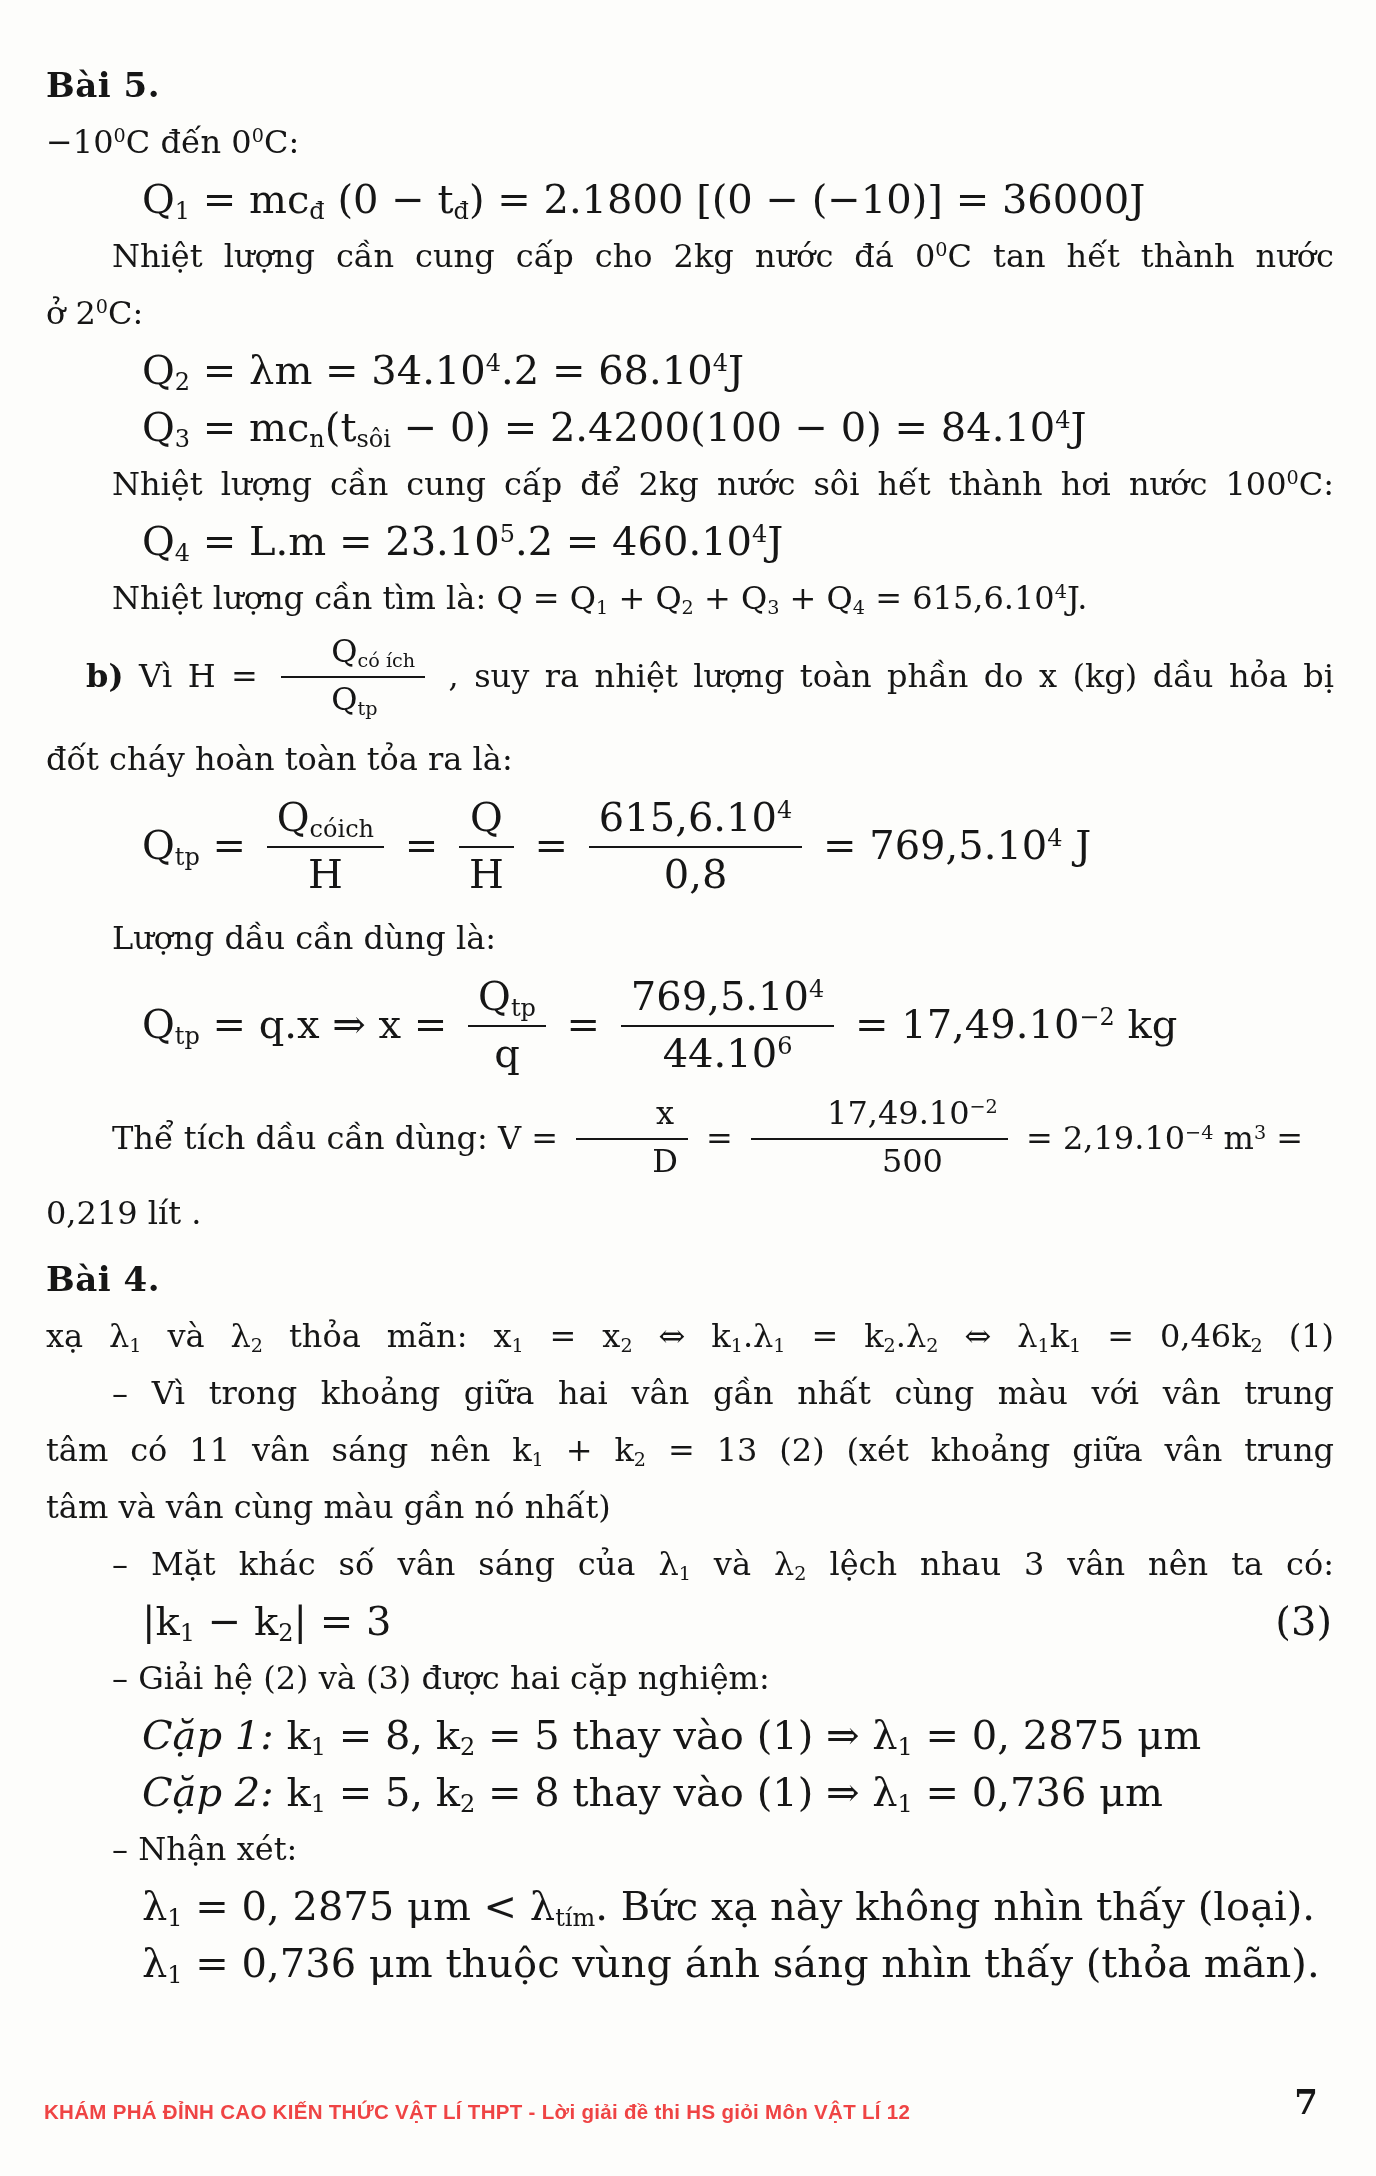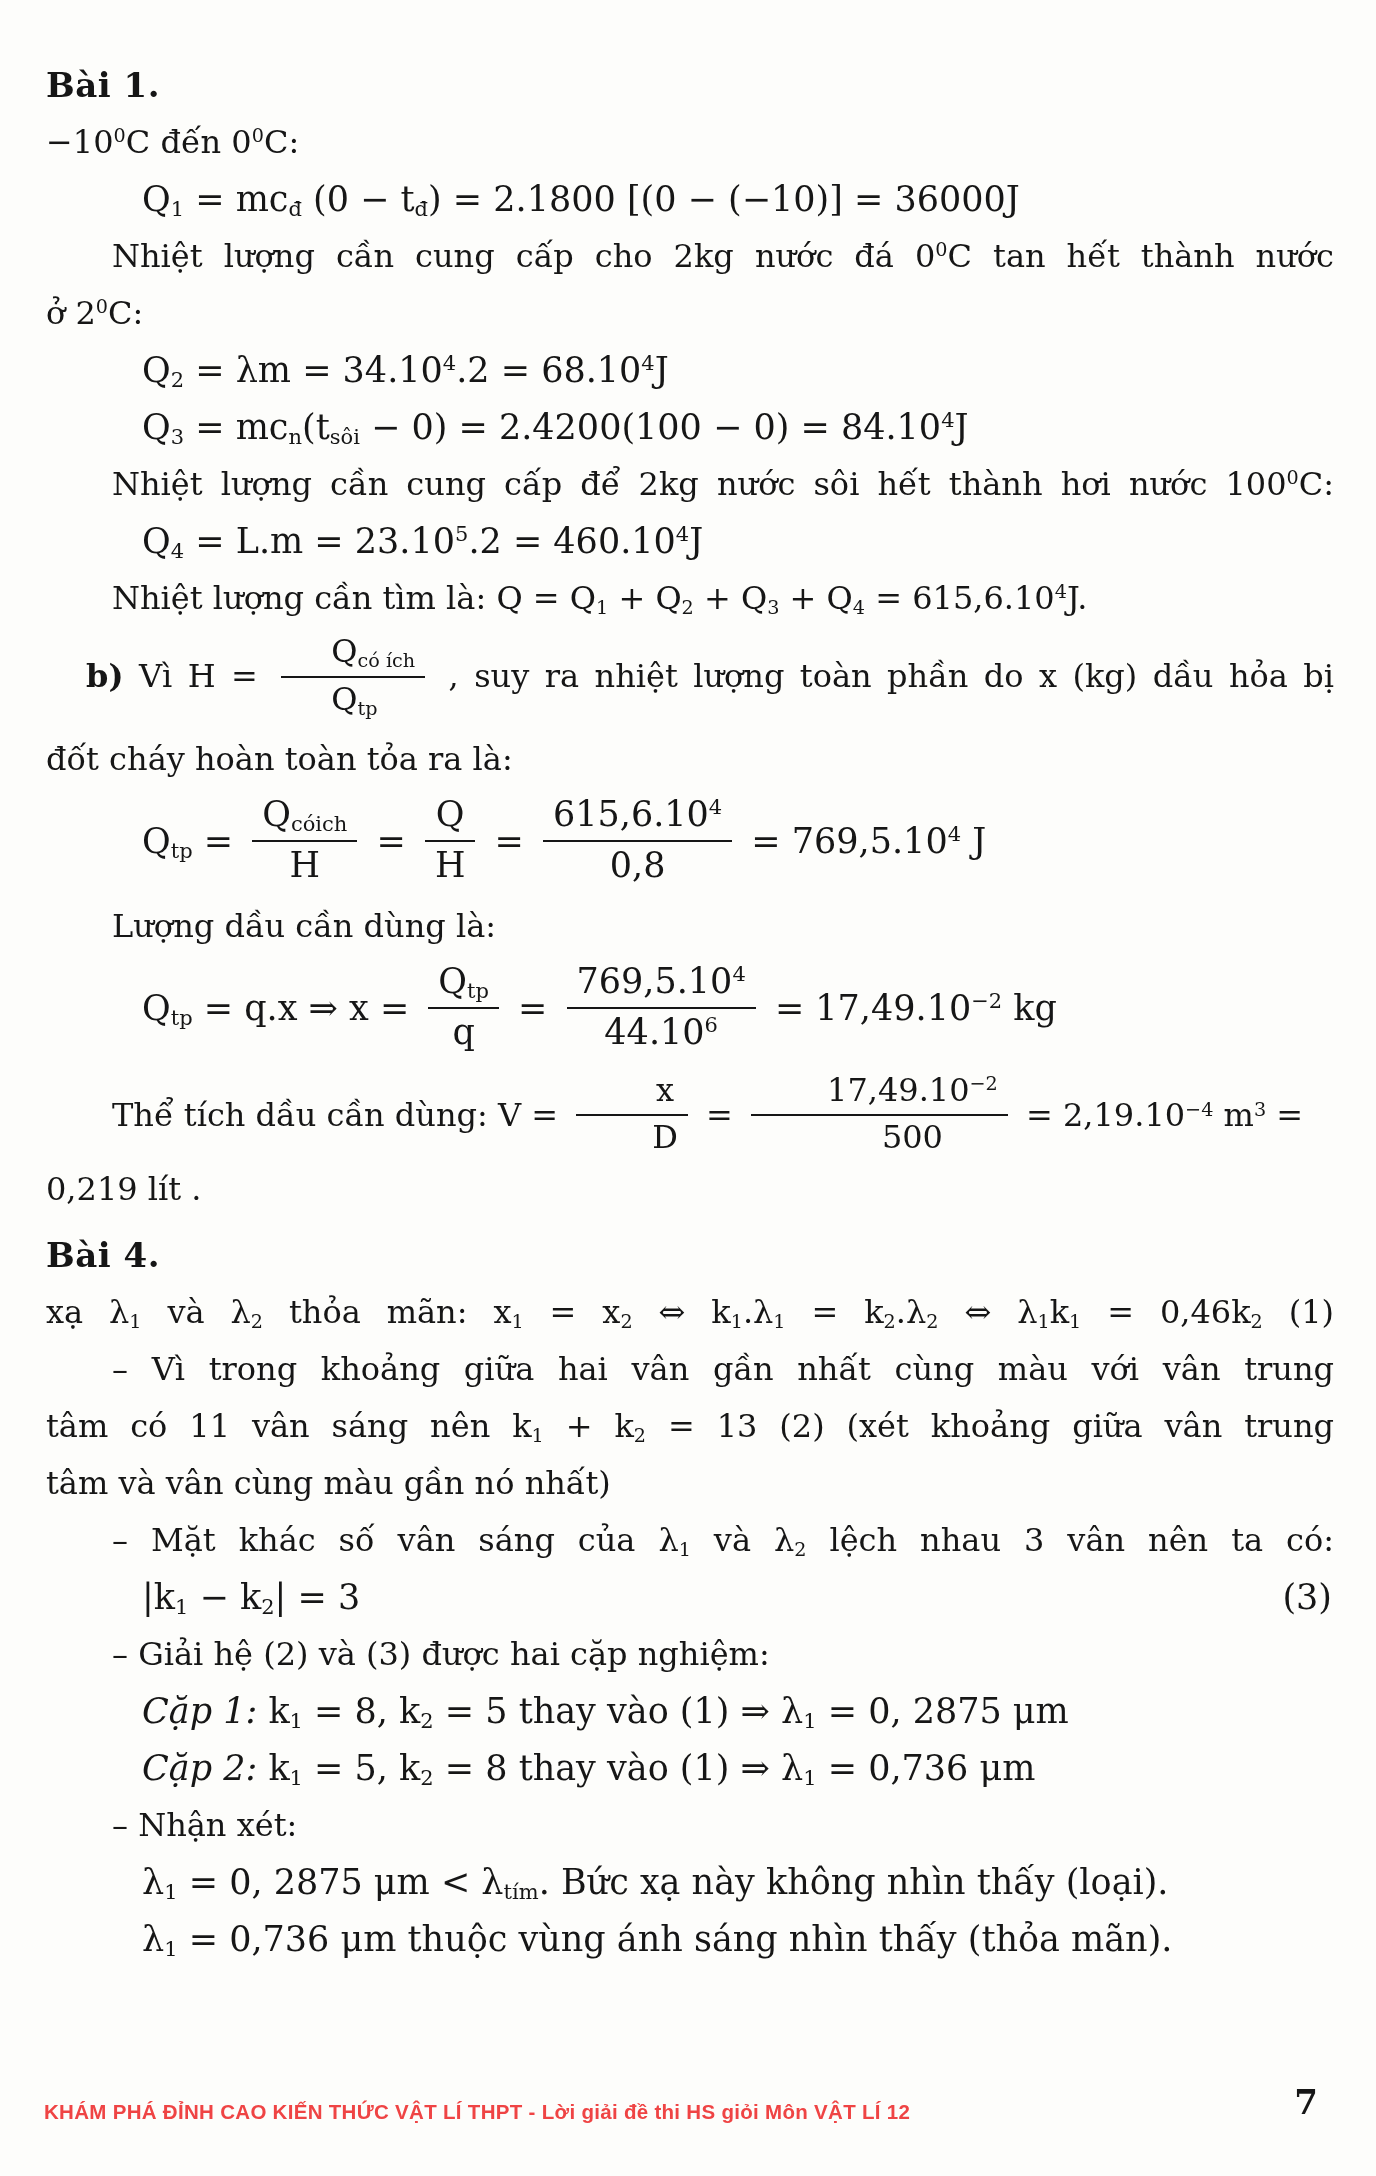--- a/index.html
+++ b/index.html
@@ -21,21 +21,21 @@
   }
   .line {
     font-size: 32px;
     line-height: 57px;
     white-space: normal;
   }
   .line.just { text-align: justify; text-align-last: justify; }
   .indent1 { text-indent: 40px; }
   .indent2 { text-indent: 66px; }
   .formula {
-    font-size: 35px;
+    font-size: 40px;
     line-height: 57px;
     padding-left: 96px;
     position: relative;
   }
   .frac-line { padding-top: 8px; padding-bottom: 8px; }
   .b { font-weight: 700; }
   .i { font-style: italic; }
   sub { font-size: 0.60em; line-height: 0; vertical-align: -0.25em; }
   sup { font-size: 0.60em; line-height: 0; vertical-align: 0.55em; }
   .frac {
@@ -72,21 +72,21 @@
     font-weight: 700;
     padding-right: 14px;
     padding-top: 4px;
   }
 </style>
 </head>
 <body>
 
 <div class="page">
   <main class="doc" id="doc">
-      <div class="sec-heading">Bài 1.</div>
+      <div class="sec-heading">Bài 5.</div>
       <div class="line"><span>−10</span><sup>0</sup><span>C đến 0</span><sup>0</sup><span>C:</span></div>
       <div class="formula"><span>Q</span><sub>1</sub><span> = mc</span><sub>đ</sub><span> (0 − t</span><sub>đ</sub><span>) = 2.1800 [(0 − (−10)] = 36000J</span></div>
       <div class="line indent2 just"><span>Nhiệt lượng cần cung cấp cho 2kg nước đá 0</span><sup>0</sup><span>C tan hết thành nước</span></div>
       <div class="line"><span>ở 2</span><sup>0</sup><span>C:</span></div>
       <div class="formula"><span>Q</span><sub>2</sub><span> = λm = 34.10</span><sup>4</sup><span>.2 = 68.10</span><sup>4</sup><span>J</span></div>
       <div class="formula"><span>Q</span><sub>3</sub><span> = mc</span><sub>n</sub><span>(t</span><sub>sôi</sub><span> − 0) = 2.4200(100 − 0) = 84.10</span><sup>4</sup><span>J</span></div>
       <div class="line indent2 just"><span>Nhiệt lượng cần cung cấp để 2kg nước sôi hết thành hơi nước 100</span><sup>0</sup><span>C:</span></div>
       <div class="formula"><span>Q</span><sub>4</sub><span> = L.m = 23.10</span><sup>5</sup><span>.2 = 460.10</span><sup>4</sup><span>J</span></div>
       <div class="line indent2"><span>Nhiệt lượng cần tìm là: Q = Q</span><sub>1</sub><span> + Q</span><sub>2</sub><span> + Q</span><sub>3</sub><span> + Q</span><sub>4</sub><span> = 615,6.10</span><sup>4</sup><span>J.</span></div>
       <div class="line indent1 just frac-line"><span class="b">b)</span><span>  Vì H = </span><span class="frac">

